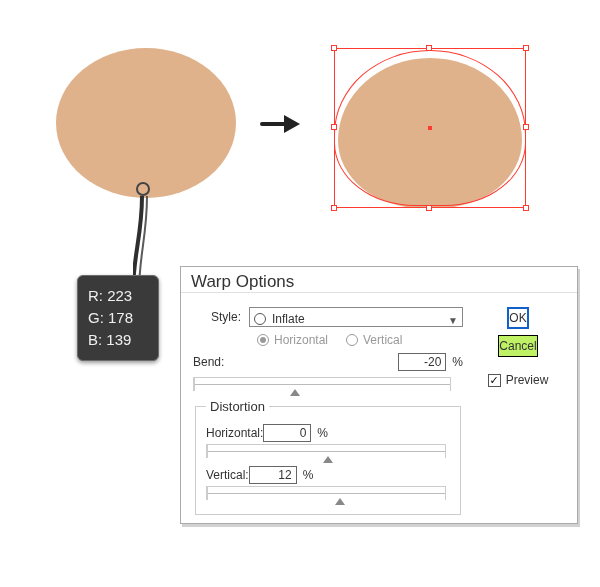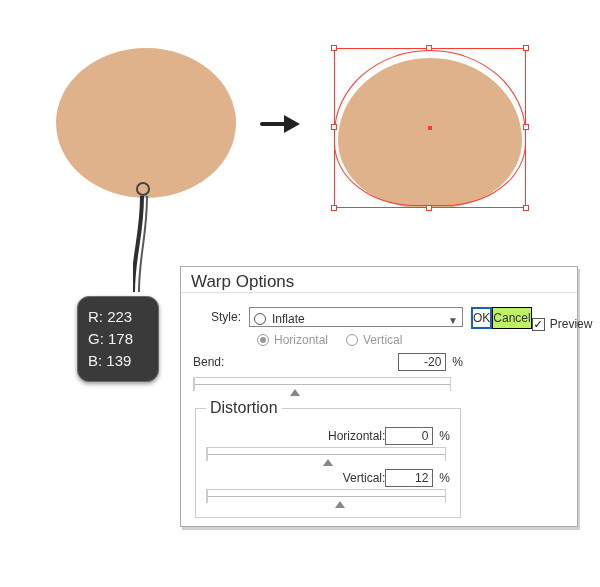--- a/index.html
+++ b/index.html
@@ -43,25 +43,25 @@
     left: 133px;
     top: 196px;
     width: 18px;
     height: 96px;
   }
 
   
   .color-tip {
     position: absolute;
     left: 77px;
-    top: 296px;
+    top: 275px;
     width: 82px;
     background: #3a3a3a;
     border: 1px solid #6b6b6b;
-    border-radius: 12px;
+    border-radius: 6px;
     padding: 9px 10px;
     color: #f0f0f0;
     font-size: 15px;
     line-height: 22px;
     box-shadow: 0 2px 4px rgba(0,0,0,0.4);
   }
 
   
   .arrow {
     position: absolute;
@@ -150,22 +150,22 @@
     display: flex;
     padding: 14px 12px 8px 12px;
   }
   .left-col {
     flex: 1;
     padding-right: 8px;
   }
   .right-col {
     width: 94px;
     display: flex;
-    flex-direction: row;
-    align-items: flex-start;
+    flex-direction: column;
+    align-items: center;
   }
   .row {
     display: flex;
     align-items: center;
     margin-bottom: 6px;
   }
   .lbl {
     width: 56px;
     text-align: right;
     padding-right: 8px;
@@ -241,27 +241,27 @@
     border-right: 5px solid transparent;
     border-bottom: 7px solid #888;
   }
   fieldset.distortion {
     border: 1px solid #ccc;
     padding: 10px 10px 6px 10px;
     margin-top: 4px;
   }
   fieldset.distortion legend {
     padding: 0 4px;
-    font-size: 16px;
+    font-size: 13px;
   }
   .dist-row {
     margin-bottom: 2px;
   }
   .dist-row .top {
-    display: flex; align-items: center; justify-content: flex-end;
+    display: flex; align-items: center; justify-content: flex-start;
     margin-bottom: 2px;
   }
   .dist-row .slider {
     width: 240px;
   }
 
   .btn {
     height: 22px;
     border: 1px solid #000000;
     background: #bef264;

